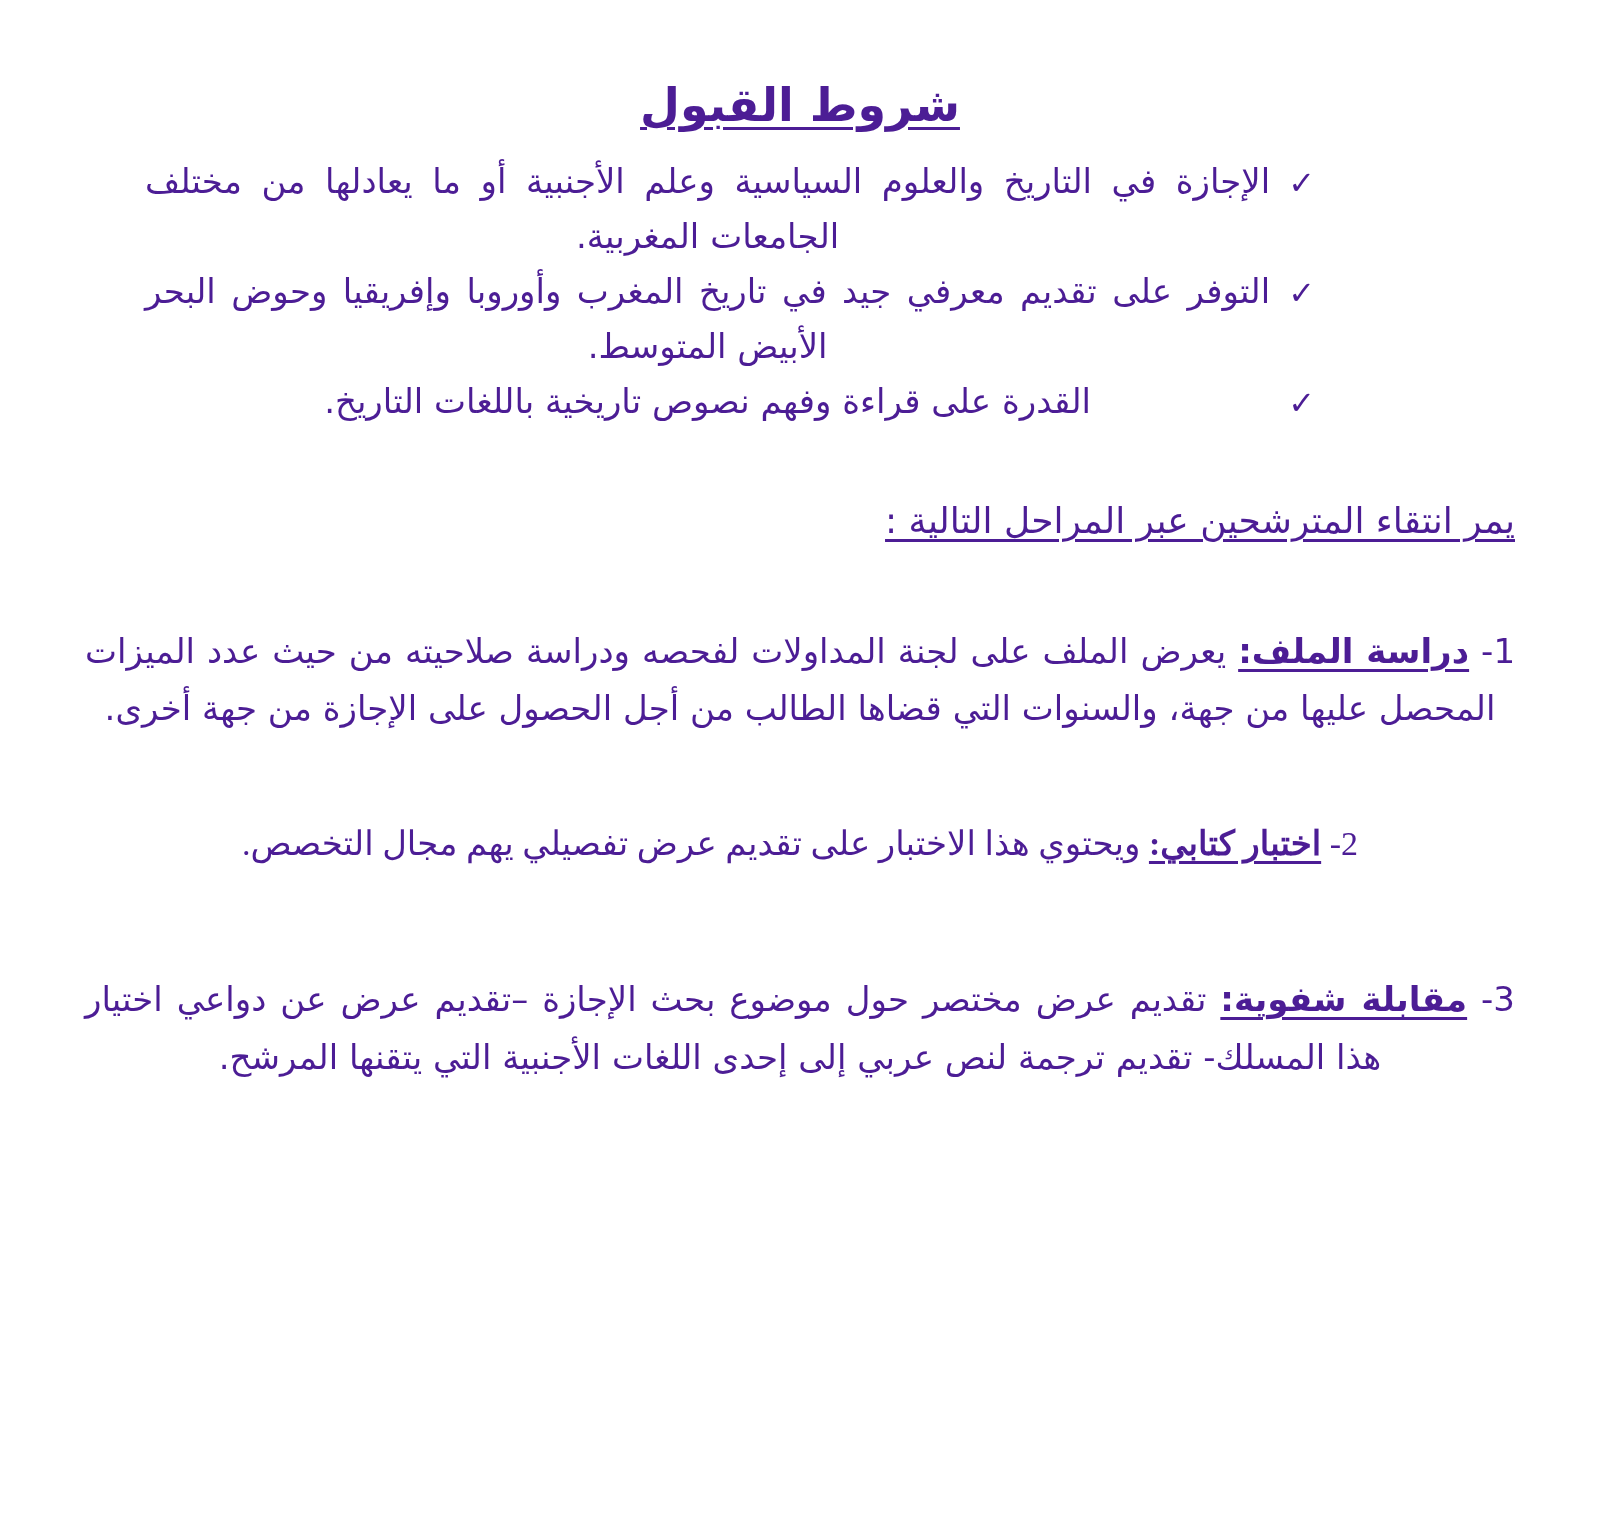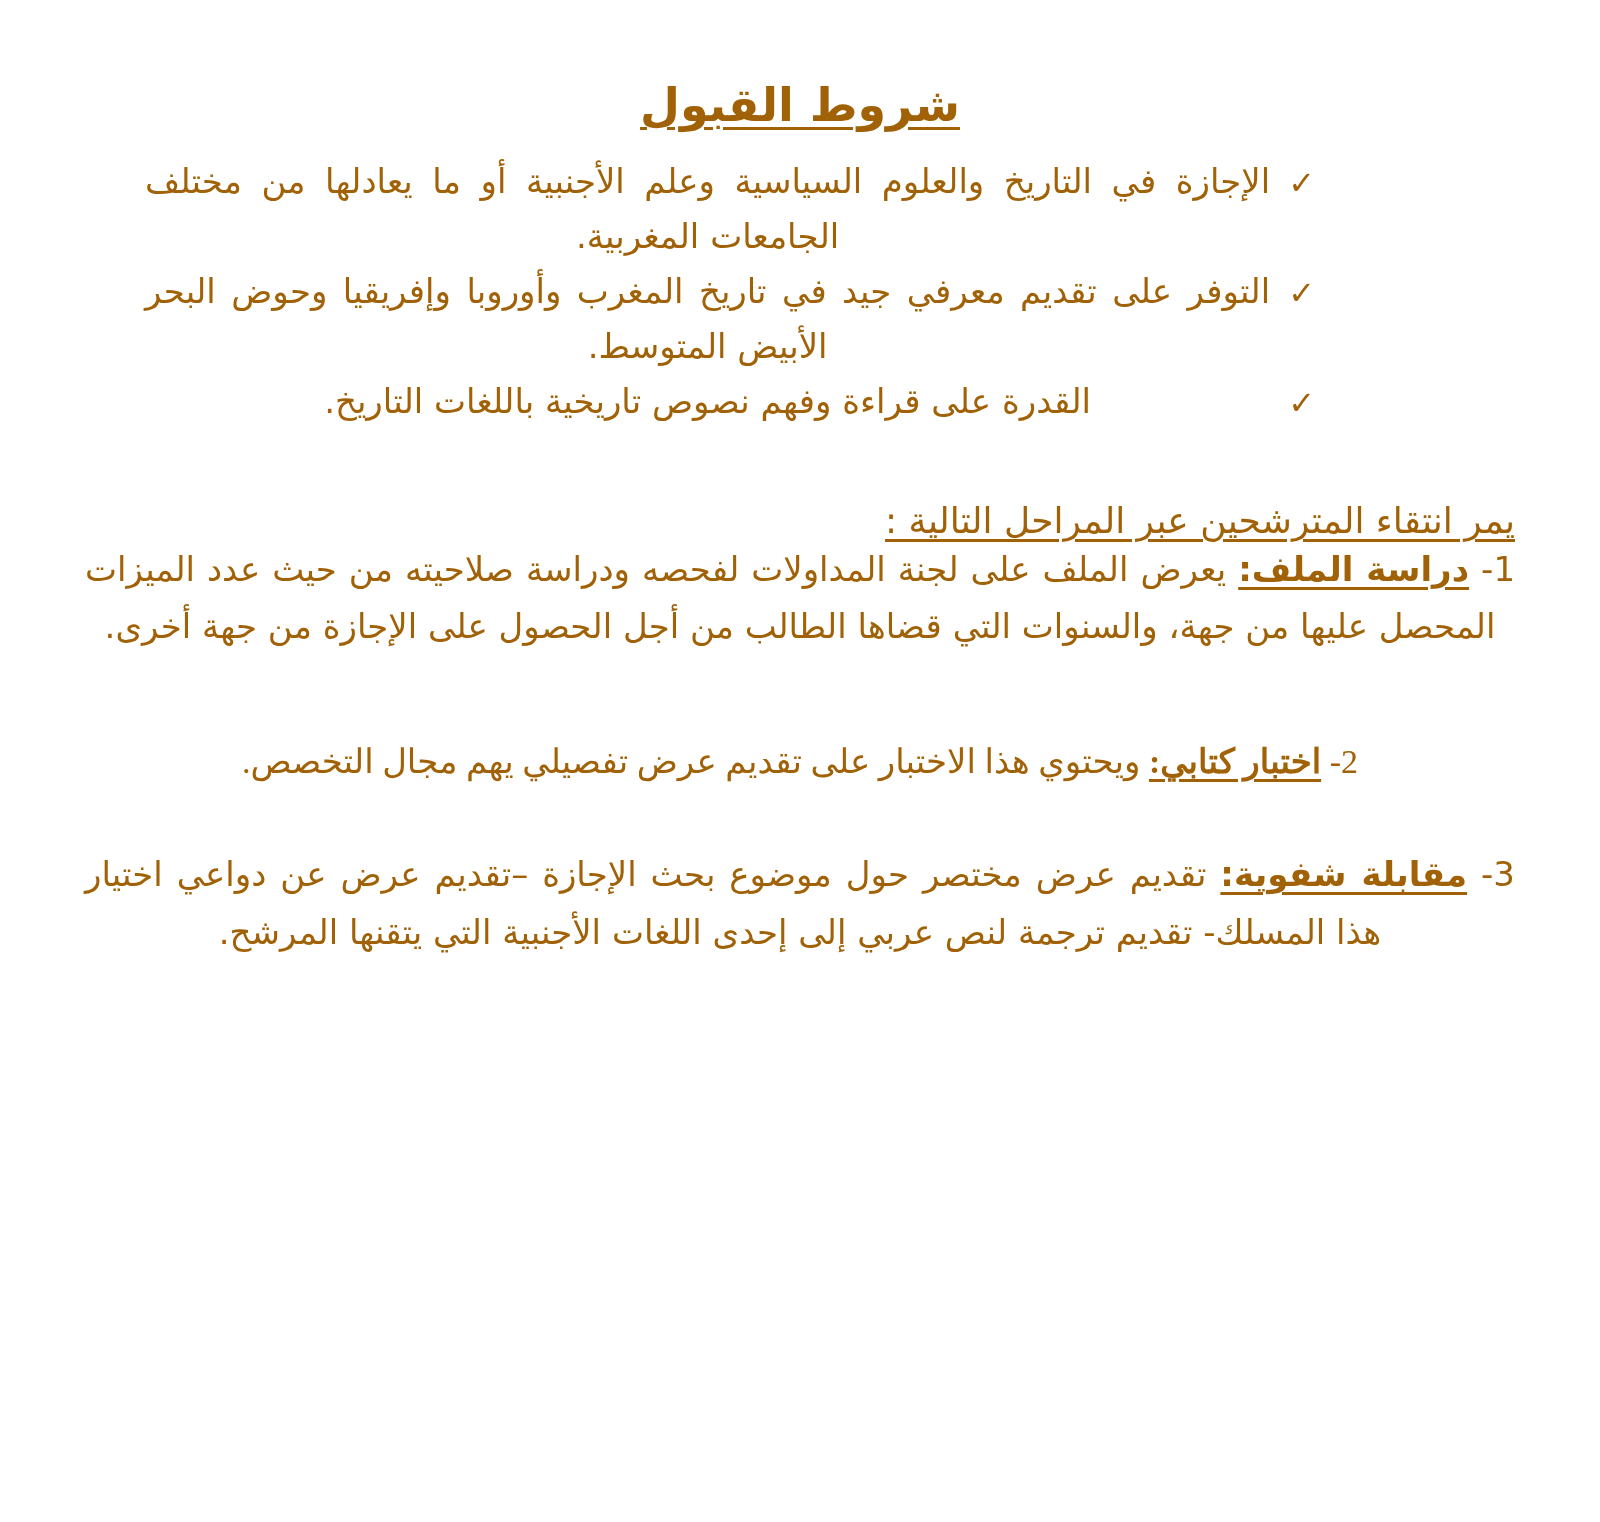--- a/index.html
+++ b/index.html
@@ -2,21 +2,21 @@
 <html lang="ar" dir="rtl"><head>
 <meta charset="utf-8">
 <style>
   * { margin: 0; padding: 0; box-sizing: border-box; }
   html, body { background: #ffffff; }
   .page {
     width: 1600px;
     min-height: 1522px;
     margin: 0 auto;
     background: #ffffff;
-    color: #a16207;
+    color: #4c1d95;
     direction: rtl;
     font-family: "DejaVu Sans", sans-serif;
     padding: 78px 85px 60px 85px;
   }
   .doc-title {
     text-align: center;
     font-size: 46px;
     font-weight: bold;
     text-decoration: underline;
     text-decoration-thickness: 3px;
@@ -61,23 +61,23 @@
     text-decoration: underline;
     text-decoration-thickness: 3px;
     text-underline-offset: 6px;
   }
   .step {
     font-size: 34px;
     line-height: 1.68;
     text-align: justify;
     text-align-last: center;
   }
-  .step-1 { }
+  .step-1 { margin-top: 82px; }
   .step-2 { margin-top: 78px; font-family: Liberation Serif, serif; }
-  .step-3 { margin-top: 56px; }
+  .step-3 { margin-top: 99px; }
   .step-number { font-weight: normal; }
   .step-lead {
     font-weight: bold;
     text-decoration: underline;
     text-decoration-thickness: 3px;
     text-underline-offset: 6px;
   }
   .step-body { font-weight: normal; }
 </style>
 </head>

